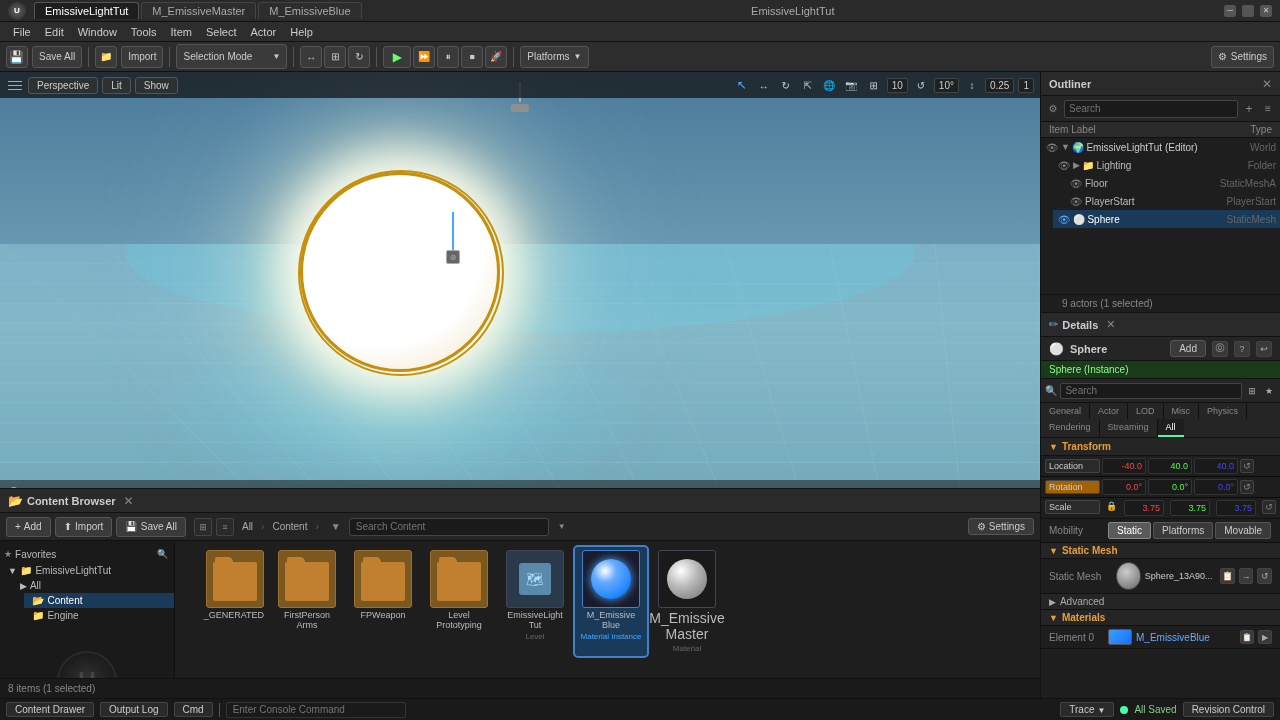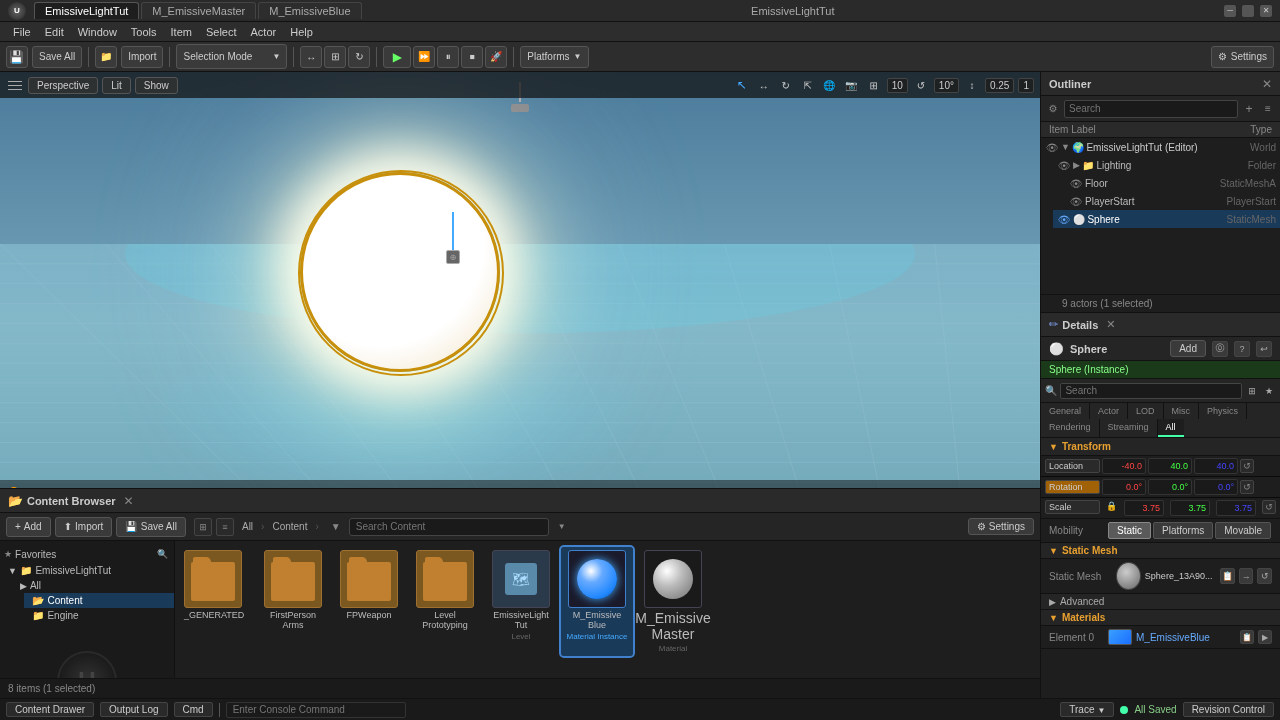--- a/index.html
+++ b/index.html
@@ -393,21 +393,21 @@
 
       <div style="margin-top:20px;padding:8px;display:flex;justify-content:center;">
         <div style="width:60px;height:60px;border-radius:50%;background:radial-gradient(circle,#333,#111);border:2px solid #2a2a2a;display:flex;align-items:center;justify-content:center;font-size:24px;color:#444;font-weight:bold;">U</div>
       </div>
 
     </div>
 
     <div style="flex:1;overflow-y:auto;padding:4px;">
       <div style="display:flex;flex-wrap:wrap;gap:4px;padding:2px;">
 
-        <div style="width:72px;display:flex;flex-direction:column;align-items:flex-start;gap:2px;cursor:pointer;padding:3px;border-radius:3px;">
+        <div style="width:72px;display:flex;flex-direction:column;align-items:flex-end;gap:2px;cursor:pointer;padding:3px;border-radius:3px;margin-left:14px;">
           <div style="width:58px;height:58px;background:#7a5820;border:1px solid #a07030;border-radius:3px;position:relative;">
             <div style="position:absolute;top:6px;left:8px;width:18px;height:7px;background:#c08030;border-radius:2px 5px 0 0;"></div>
             <div style="position:absolute;top:11px;left:6px;right:6px;bottom:6px;background:#c08030;border-radius:2px;"></div>
           </div>
           <span style="font-size:9px;color:#bbb;text-align:center;">_GENERATED</span>
         </div>
 
 
         <div style="width:72px;display:flex;flex-direction:column;align-items:center;gap:2px;cursor:pointer;padding:3px;border-radius:3px;">
           <div style="width:58px;height:58px;background:#7a5820;border:1px solid #a07030;border-radius:3px;position:relative;">

